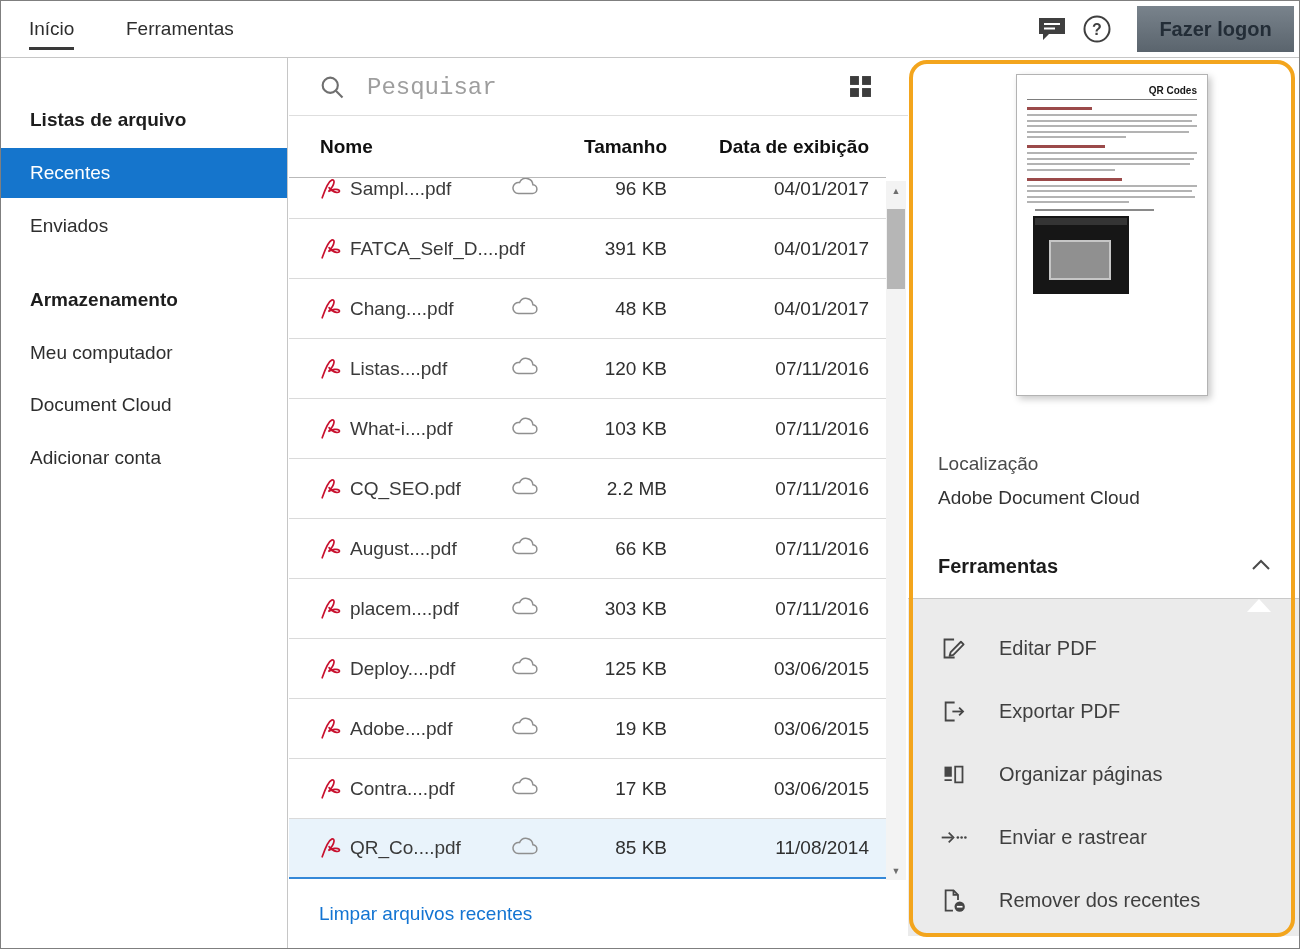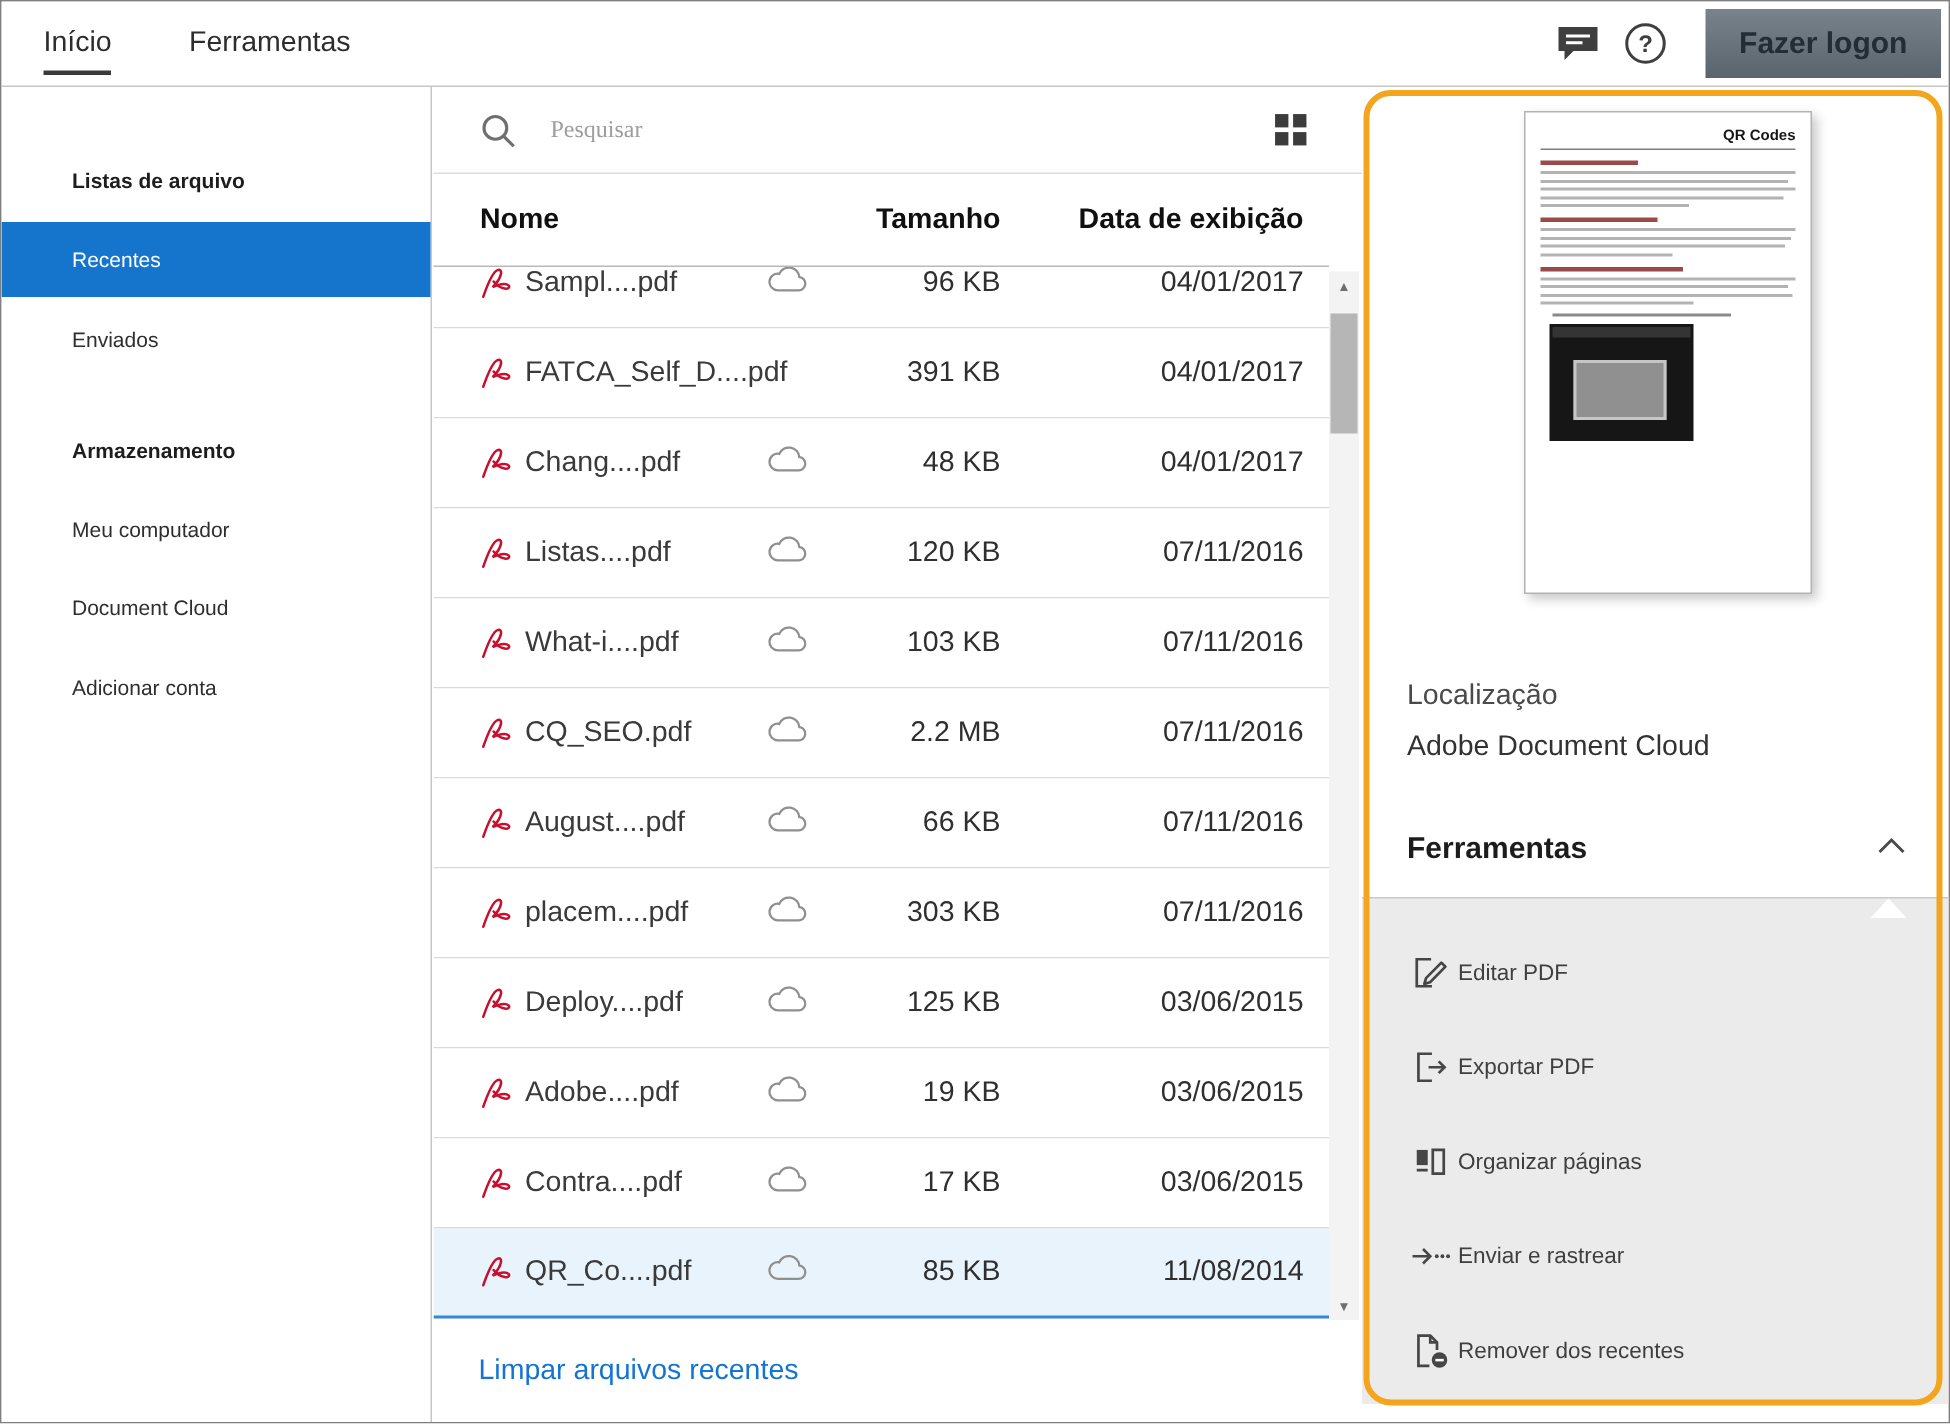--- a/index.html
+++ b/index.html
@@ -14,38 +14,38 @@
   .tab-inicio::after{content:"";position:absolute;left:0;right:0;bottom:7px;height:3px;background:#3a3a3a}
   .tab-ferramentas{left:125px}
   .icon-btn{position:absolute;background:none;border:none;cursor:pointer}
   .chat-btn{left:1036px;top:15px}
   .help-btn{left:1081px;top:13px}
   .signin{position:absolute;left:1136px;top:5px;width:157px;height:46px;display:flex;align-items:center;justify-content:center;
           background:linear-gradient(#79838c,#5a646d);color:#232d37;font-weight:bold;font-size:20px;cursor:pointer}
 
   
   .sidebar{position:absolute;left:0;top:57px;width:287px;bottom:0;background:#fff;border-right:1px solid #c6c6c6;z-index:2}
-  .sb-row{position:absolute;left:0;right:0;display:flex;align-items:center;padding-left:47px;font-size:14px}
+  .sb-row{position:absolute;left:0;right:0;display:flex;align-items:center;padding-left:29px;font-size:19px}
   .sb-header{font-weight:bold;color:#1d1d1d}
   .sb-item{color:#2e2e2e;cursor:pointer}
   .sb-item.sel{background:var(--accent-blue,#1575cc);color:#fff}
   .p-h1{top:36px;height:52px}
   .p-recentes{top:90px;height:50px}
   .p-enviados{top:142px;height:52px}
   .p-h2{top:216px;height:52px}
   .p-meu{top:269px;height:52px}
   .p-dc{top:321px;height:52px}
   .p-add{top:374px;height:52px}
 
   
   .list{position:absolute;left:288px;top:57px;width:619px;bottom:0;background:#fff}
   .searchbar{position:absolute;left:0;right:0;top:0;height:58px;border-bottom:1px solid #dedede}
   .s-icon{position:absolute;left:29px;top:15px}
-  .s-input{position:absolute;left:78px;top:10px;width:430px;height:38px;border:none;outline:none;font-size:16px;color:#444;
-           font-family:Liberation Serif, serif}
+  .s-input{position:absolute;left:78px;top:10px;width:430px;height:38px;border:none;outline:none;font-size:24px;color:#444;
+           font-family:Liberation Mono, monospace}
   .s-input::placeholder{color:#9e9e9e}
   .grid-btn{position:absolute;right:36px;top:17px;background:none;border:none;cursor:pointer}
   .lheader{position:absolute;left:0;top:58px;width:597px;height:62px;display:grid;
            grid-template-columns:30px 145px 60px 112px 202px;align-items:center;padding-left:31px;
            border-bottom:1px solid #b9b9b9;font-size:19px;font-weight:bold;color:#101010}
   .lh-name{grid-column:1/3;cursor:pointer}
   .lh-size{grid-column:4;text-align:right;cursor:pointer}
   .lh-date{grid-column:5;text-align:right;cursor:pointer}
   .rows{position:absolute;left:0;top:120px;width:597px;height:702px;overflow:hidden}
   .row{display:grid;grid-template-columns:30px 145px 60px 112px 202px;align-items:center;height:60px;padding-left:31px;
@@ -80,21 +80,21 @@
   .loc-value{position:absolute;left:30px;top:426px;height:28px;display:flex;align-items:center;font-size:19px;color:#323232}
   .tools-header{position:absolute;left:30px;right:28px;top:490px;height:36px;display:flex;align-items:center;
                 justify-content:space-between;cursor:pointer}
   .tools-header-label{font-size:20px;font-weight:bold;color:#1c1c1c}
   .graybg{position:absolute;left:0;right:0;top:540px;height:338px;background:#ebebeb;border-top:1px solid #c9c9c9}
   .notch{position:absolute;left:339px;top:0;width:0;height:0;border-left:12px solid transparent;
          border-right:12px solid transparent;border-bottom:13px solid #fff}
   .tools-list{position:absolute;left:30px;right:0;top:18px}
   .tool{display:flex;align-items:center;height:63px;cursor:pointer}
   .ticon{width:30px;display:flex;align-items:center;justify-content:center}
-  .tlabel{margin-left:4px;font-size:15px;color:#3f3f3f}
+  .tlabel{margin-left:31px;font-size:20px;color:#3f3f3f}
 
   
   .orange{position:absolute;left:908px;top:59px;width:386px;height:877px;border:4px solid var(--highlight-orange,#f3a51d);
           border-radius:18px;pointer-events:none;z-index:9}
 </style>
 </head>
 <body>
 
 <div class="app">
 

